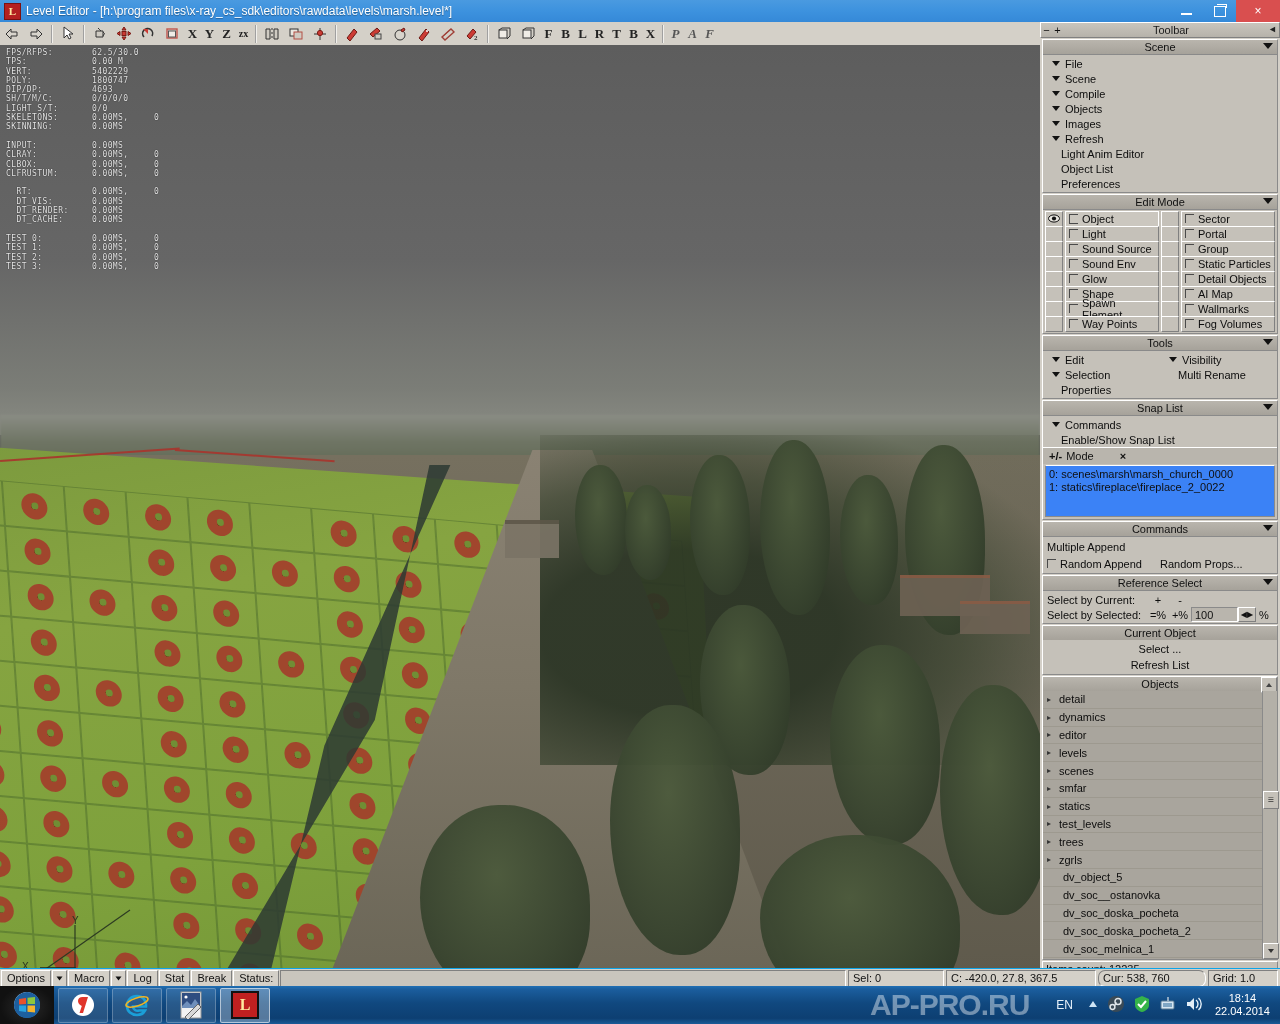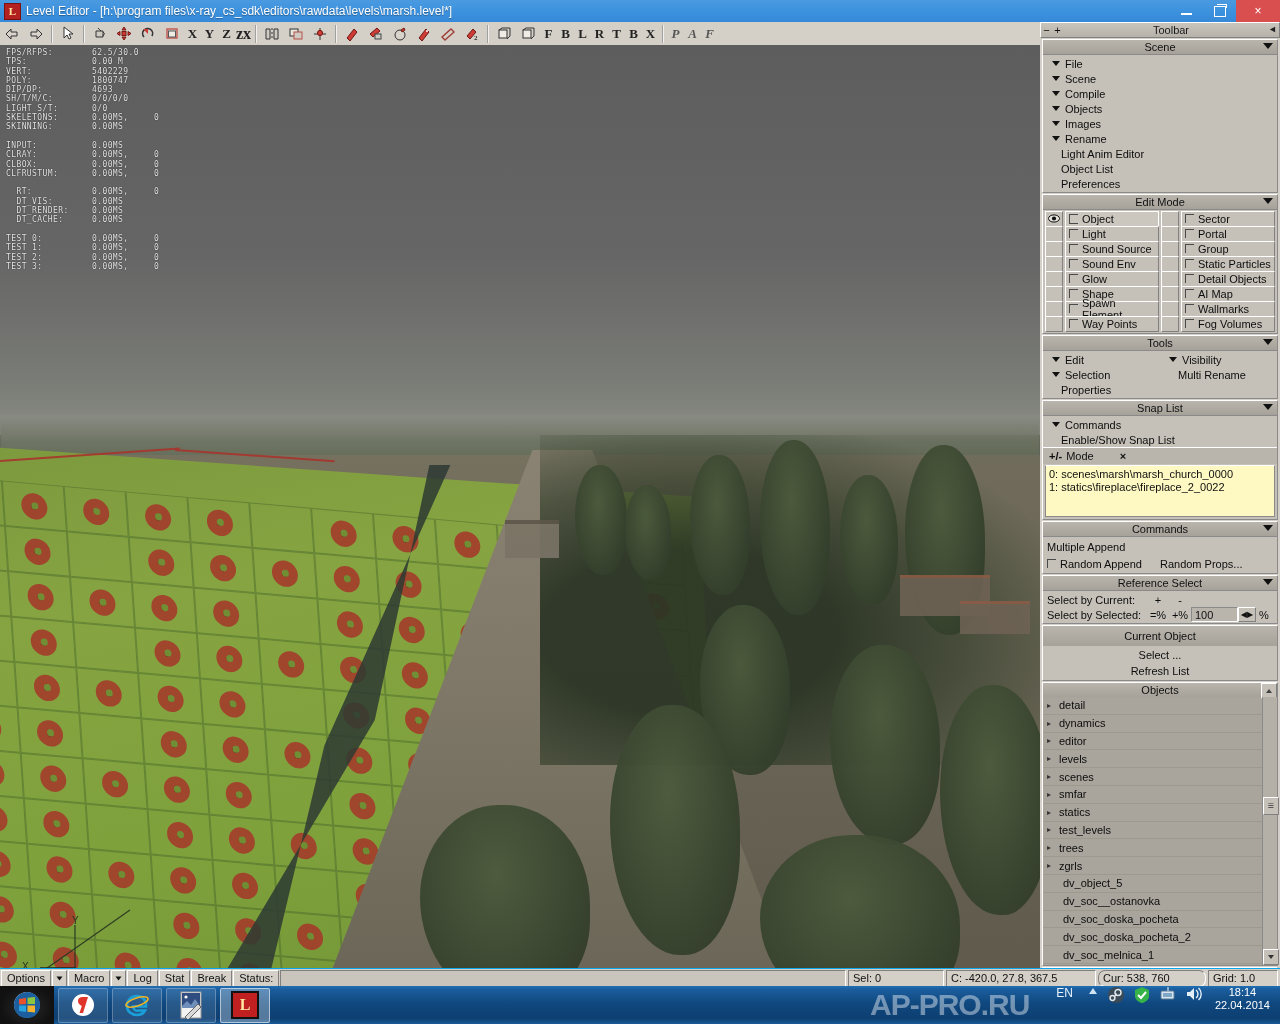--- a/index.html
+++ b/index.html
@@ -38,21 +38,21 @@
 
   
   .maintoolbar{
     position:absolute;left:0;top:22px;width:1280px;height:23px;
     background:#d4d0c8;border-bottom:1px solid #808080;
     display:flex;align-items:center;
   }
   .tb-btn{width:24px;height:21px;display:flex;align-items:center;justify-content:center;
     font-size:13px;color:#222;font-family:"Liberation Serif",serif;font-weight:bold;}
   .tb-btn.letter{font-family:"Liberation Serif",serif;font-weight:bold;font-size:13px;width:17px;}
-  .tb-btn.small{font-size:16px;}
+  .tb-btn.small{font-size:10px;}
   .tb-sep{width:1px;height:18px;background:#a0a0a0;border-right:1px solid #f2f0ec;margin:0 3px;}
   .tb-btn svg{display:block;}
 
   
   .viewport{
     position:absolute;left:0;top:45px;width:1040px;height:925px;
     background:#585858;overflow:hidden;
   }
   .sky{position:absolute;left:0;top:0;width:1040px;height:390px;
     background:linear-gradient(to bottom,#5d5d5d 0%,#666 55%,#7b7d77 88%,#8a8c84 100%);}
@@ -131,34 +131,34 @@
     background:#c5c1b9;display:flex;align-items:center;padding-left:3px;font-size:11px;color:#0d0d0d;}
   .em-main.active{background:#cbc7bf;border:1px solid #ffffff;}
   .em-cb{width:8px;height:8px;border:1px solid #4a4a4a;border-right:none;border-bottom:none;
     background:transparent;margin-right:4px;display:inline-block;}
 
   
   .sl-bar{height:16px;background:#b9b5ad;display:flex;align-items:center;
     padding-left:6px;font-size:11px;color:#111;border-top:1px solid #fff;}
   .sl-bar .pm{font-weight:bold;margin-right:4px;}
   .sl-bar .x{margin-left:26px;font-weight:bold;}
-  .sl-list{background:#fef9c3;border:1px solid #8a8a8a;border-top-color:#fff;
+  .sl-list{background:#3b82f6;border:1px solid #8a8a8a;border-top-color:#fff;
     margin:1px 2px;height:46px;padding:2px 3px;font-size:11px;color:#0f0f0f;line-height:13px;}
   .cmdrow2{height:17px;display:flex;align-items:center;font-size:11px;color:#0d0d0d;background:#c5c1b9;padding-left:4px;}
   .chk{width:8px;height:8px;border:1px solid #4a4a4a;border-right:none;border-bottom:none;margin-right:4px;display:inline-block;}
 
   .refrow{height:15px;display:flex;align-items:center;font-size:11px;color:#0d0d0d;padding-left:4px;gap:0;}
   .refrow .lab{width:100px;}
   .refrow .op{width:22px;text-align:center;}
   .numfield{width:42px;height:13px;background:#b9b5ad;border:1px solid #8a8a8a;border-right-color:#fff;border-bottom-color:#fff;
     font-size:11px;color:#111;display:flex;align-items:center;padding-left:3px;}
   .spin{width:16px;height:13px;background:#c5c1b9;border:1px solid #fff;border-right-color:#808080;border-bottom-color:#808080;
     display:flex;align-items:center;justify-content:center;font-size:8px;color:#111;}
 
-  .cur-head{height:20px;background:linear-gradient(to bottom,#b9b5ad,#a6a29a);display:flex;
+  .cur-head{height:14px;background:linear-gradient(to bottom,#b9b5ad,#a6a29a);display:flex;
     align-items:center;justify-content:center;font-size:11px;color:#101010;}
   .cur-row{height:16px;display:flex;align-items:center;justify-content:center;font-size:11px;color:#0d0d0d;background:#c5c1b9;}
 
   
   .objects-sec{margin:1px 2px 0 2px;border:1px solid #fff;border-right-color:#8a8a8a;border-bottom-color:#8a8a8a;}
   .obj-head{height:14px;background:linear-gradient(to bottom,#b9b5ad,#a6a29a);display:flex;align-items:center;
     justify-content:center;font-size:11px;color:#101010;position:relative;}
   .obj-scrollbtn{position:absolute;right:0;top:0;width:14px;height:14px;background:#c5c1b9;
     border:1px solid #fff;border-right-color:#808080;border-bottom-color:#808080;
     display:flex;align-items:center;justify-content:center;}
@@ -195,21 +195,21 @@
   .taskbar{position:absolute;left:0;top:986px;width:1280px;height:38px;
     background:linear-gradient(to bottom,#1f6fb5 0%,#1b5e9e 8%,#10487f 45%,#0d3f72 85%,#1a5a96 100%);
     display:flex;align-items:center;}
   .startbtn{width:54px;height:38px;display:flex;align-items:center;justify-content:center;
     background:radial-gradient(ellipse at 50% 55%, #2a2a2a 0%, #111 70%);}
   .orb{width:26px;height:26px;border-radius:50%;position:relative;overflow:hidden;
     background:radial-gradient(circle at 35% 30%, #fff 0%, #cfe9ff 18%, #2f88d8 55%, #0b4f94 100%);}
   .tb-item{height:33px;min-width:48px;margin-left:4px;display:flex;align-items:center;justify-content:center;
     background:rgba(255,255,255,.10);border:1px solid rgba(255,255,255,.25);border-radius:2px;}
   .tb-item.active{background:rgba(255,255,255,.30);border-color:rgba(255,255,255,.55);}
-  .tray{position:absolute;right:0;top:0;height:38px;display:flex;padding-right:4px;}
+  .tray{position:absolute;right:0;top:0;height:38px;display:flex;align-items:center;padding-right:4px;}
   .tray .lang{color:#e8f2fb;font-size:12px;margin:0 10px;}
   .tray .ico{margin:0 4px;}
   .clock{color:#fff;font-size:11px;text-align:center;line-height:13px;margin-left:8px;margin-right:6px;}
   .watermark{position:absolute;left:870px;top:988px;width:330px;height:36px;
     color:rgba(255,255,255,.42);font-size:30px;font-weight:bold;font-family:"Liberation Sans",sans-serif;
     letter-spacing:-1px;pointer-events:none;}
 </style>
 </head>
 <body>
 
@@ -787,21 +787,21 @@
           <div class="menurow">
             <span class="tri"></span>
             <span>Objects</span>
           </div>
           <div class="menurow">
             <span class="tri"></span>
             <span>Images</span>
           </div>
           <div class="menurow">
             <span class="tri"></span>
-            <span>Rename</span>
+            <span>Refresh</span>
           </div>
           <div class="menurow noarrow">
             <span>Light Anim Editor</span>
           </div>
           <div class="menurow noarrow">
             <span>Object List</span>
           </div>
           <div class="menurow noarrow">
             <span>Preferences</span>
           </div>

